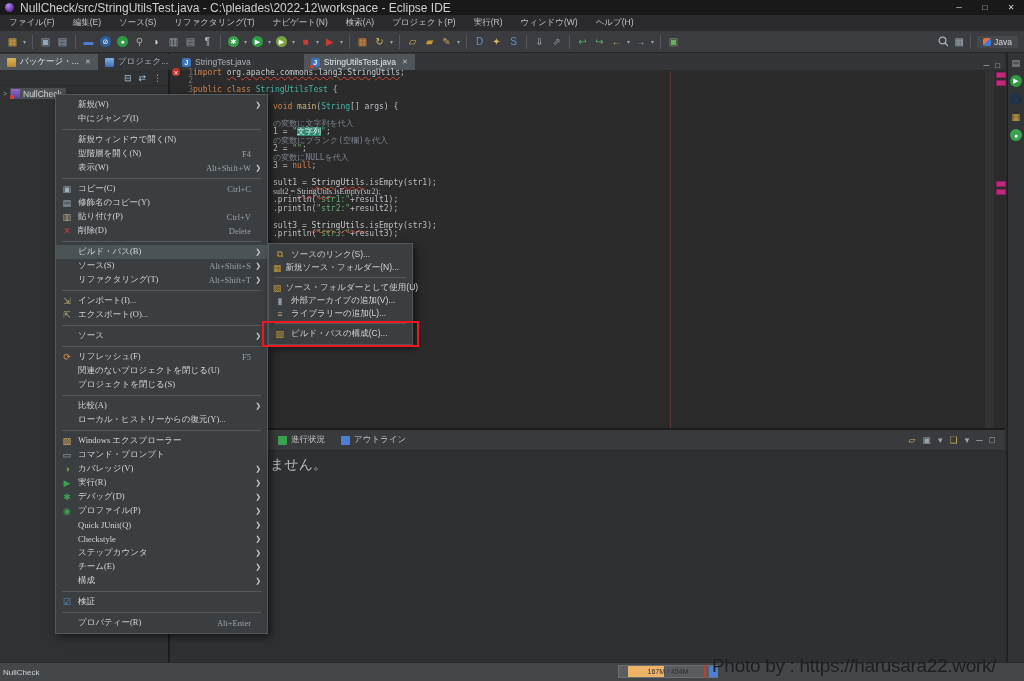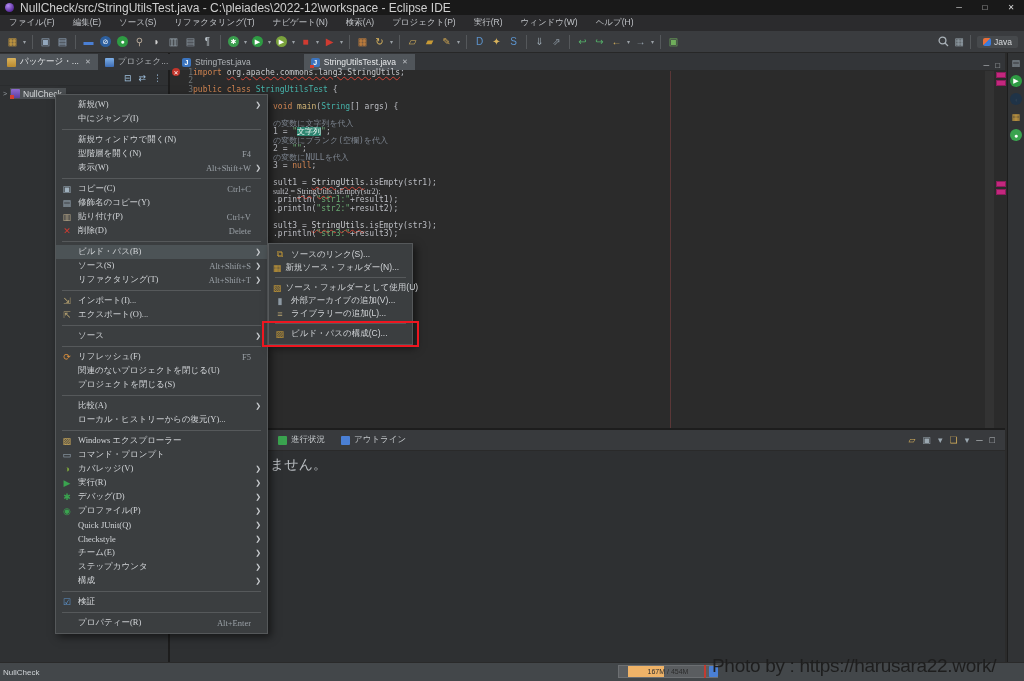--- a/index.html
+++ b/index.html
@@ -561,27 +561,27 @@
         <span class="mi-arrow">❯</span>
       </div>
       <div class="mi">
         <span class="mi-ic"></span>
         <span class="mi-label">Checkstyle</span>
         <span class="mi-short"></span>
         <span class="mi-arrow">❯</span>
       </div>
       <div class="mi">
         <span class="mi-ic"></span>
+        <span class="mi-label">ステップカウンタ</span>
+        <span class="mi-short"></span>
+        <span class="mi-arrow">❯</span>
+      </div>
+      <div class="mi">
+        <span class="mi-ic"></span>
         <span class="mi-label">チーム(E)</span>
-        <span class="mi-short"></span>
-        <span class="mi-arrow">❯</span>
-      </div>
-      <div class="mi">
-        <span class="mi-ic"></span>
-        <span class="mi-label">ステップカウンタ</span>
         <span class="mi-short"></span>
         <span class="mi-arrow">❯</span>
       </div>
       <div class="mi">
         <span class="mi-ic"></span>
         <span class="mi-label">構成</span>
         <span class="mi-short"></span>
         <span class="mi-arrow">❯</span>
       </div>
       <div class="msep"></div>

